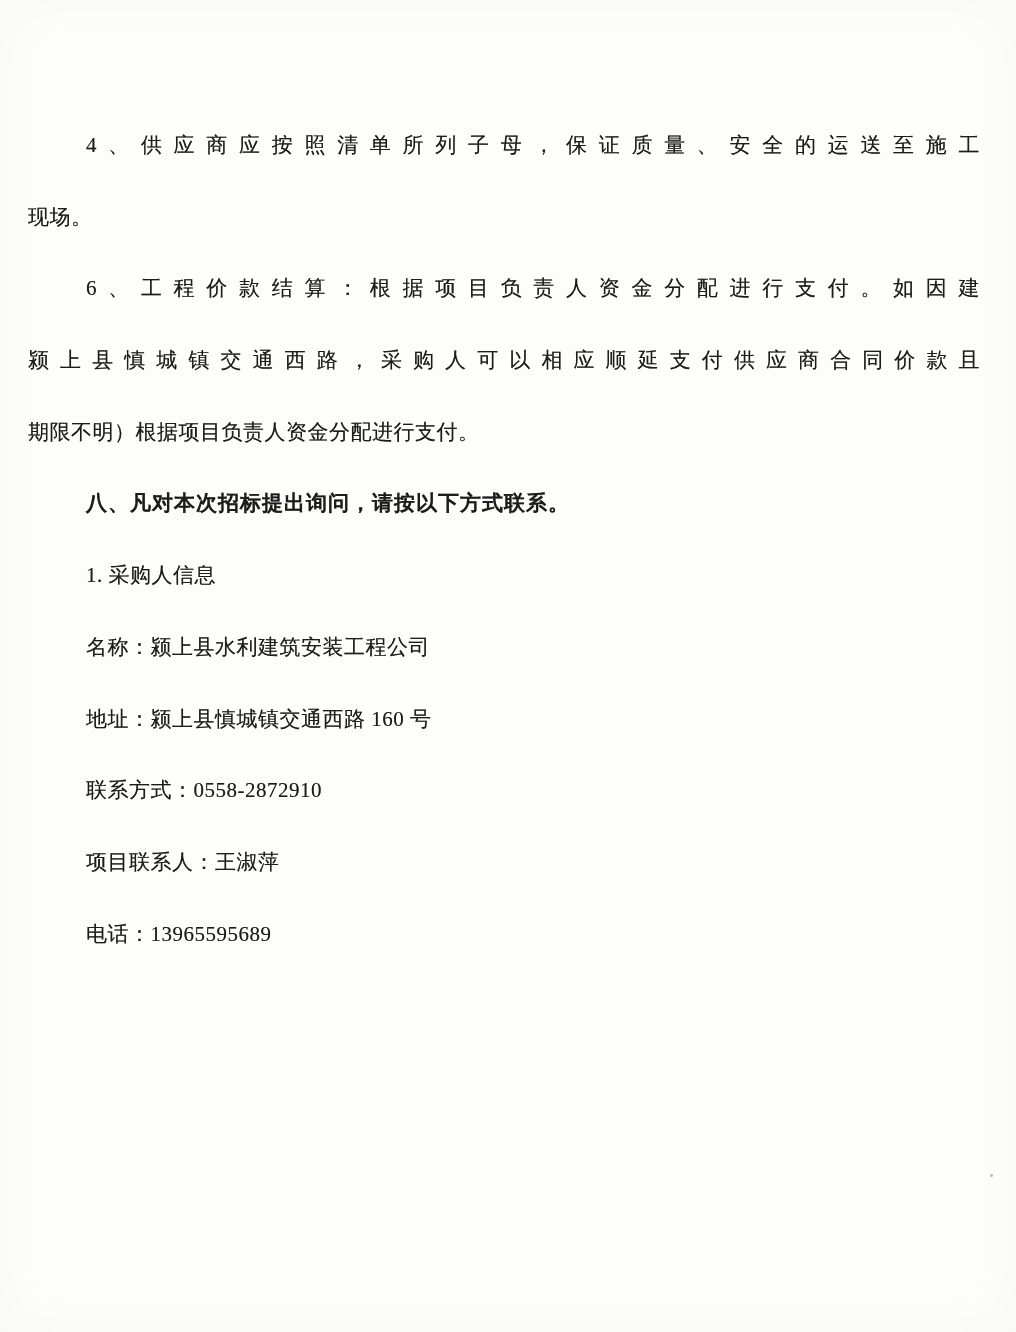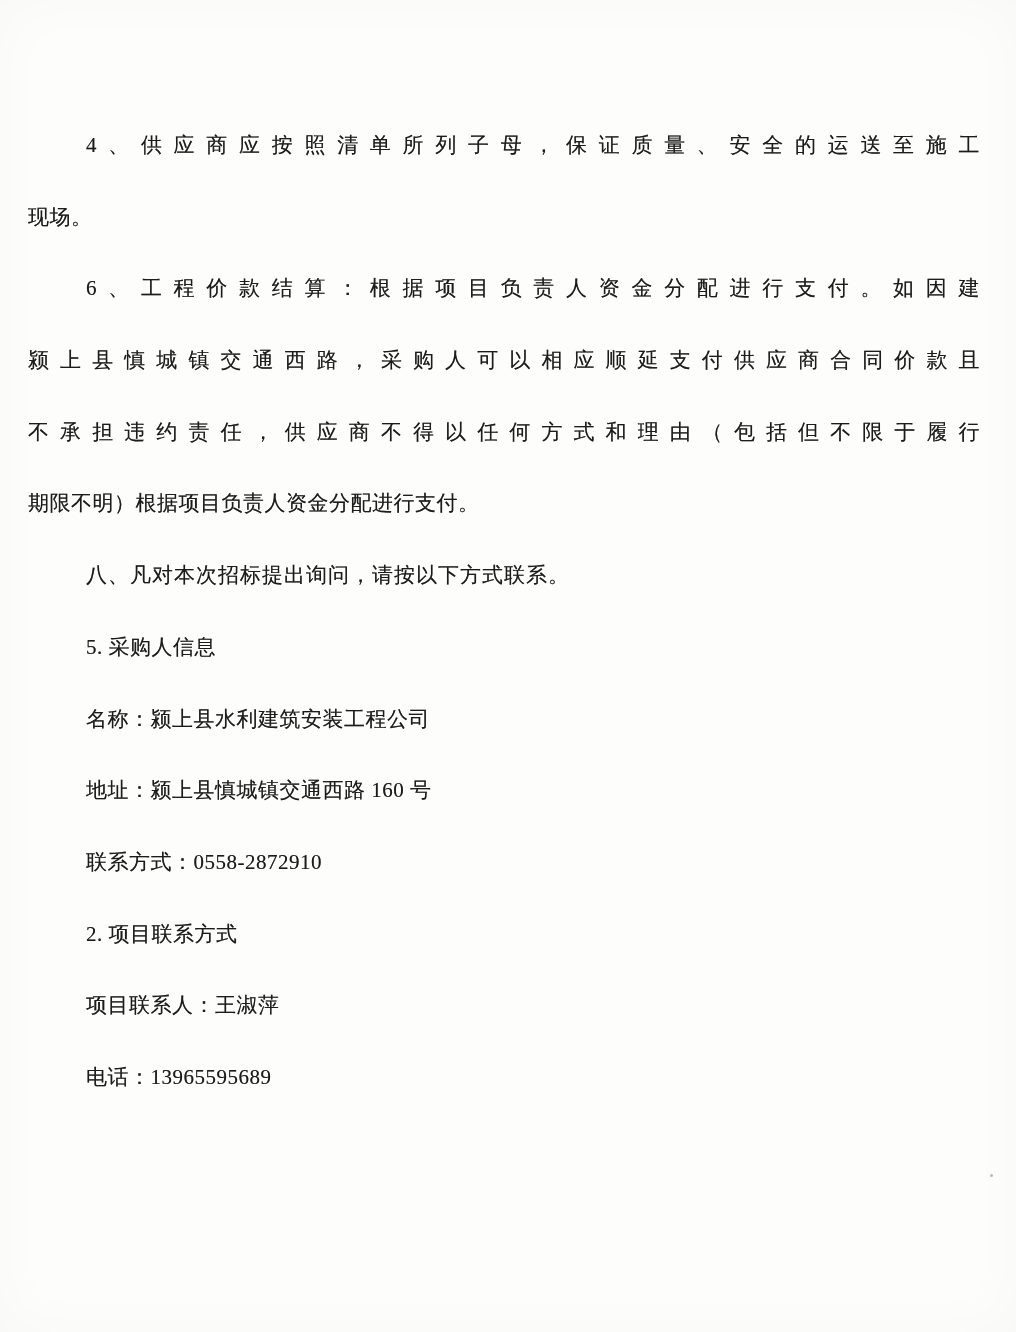--- a/index.html
+++ b/index.html
@@ -41,21 +41,21 @@
   .line.justify {
     white-space: normal;
     text-align: justify;
     text-align-last: justify;
   }
   .line.indent {
     text-indent: 58px;
   }
   .line.bold {
     font-family: "Liberation Sans", "DejaVu Sans", sans-serif;
-    font-weight: 400;
+    font-weight: 700;
     letter-spacing: 1px;
   }
   .speck {
     position: absolute;
     left: 990px;
     top: 1174px;
     width: 3px;
     height: 3px;
     border-radius: 50%;
     background: #b9b9b6;
@@ -63,25 +63,23 @@
 </style>
 </head>
 <body>
 
 <div class="scan-page">
   <div class="text-block">
     <div class="line indent justify">4、供应商应按照清单所列子母，保证质量、安全的运送至施工</div>
     <div class="line">现场。</div>
     <div class="line indent justify">6、工程价款结算：根据项目负责人资金分配进行支付。如因建</div>
     <div class="line justify">颍上县慎城镇交通西路，采购人可以相应顺延支付供应商合同价款且</div>
-    <div class="line justify">不承担违约责任，供应商不得以任何方式和理由（包括但不限于履行</div>
     <div class="line">期限不明）根据项目负责人资金分配进行支付。</div>
     <div class="line indent bold">八、凡对本次招标提出询问，请按以下方式联系。</div>
-    <div class="line indent">5. 采购人信息</div>
+    <div class="line indent">1. 采购人信息</div>
     <div class="line indent">名称：颍上县水利建筑安装工程公司</div>
     <div class="line indent">地址：颍上县慎城镇交通西路 160 号</div>
     <div class="line indent">联系方式：0558-2872910</div>
-    <div class="line indent">2. 项目联系方式</div>
     <div class="line indent">项目联系人：王淑萍</div>
     <div class="line indent">电话：13965595689</div>
   </div>
   <div class="speck"></div>
 </div>
 
 </body></html>

